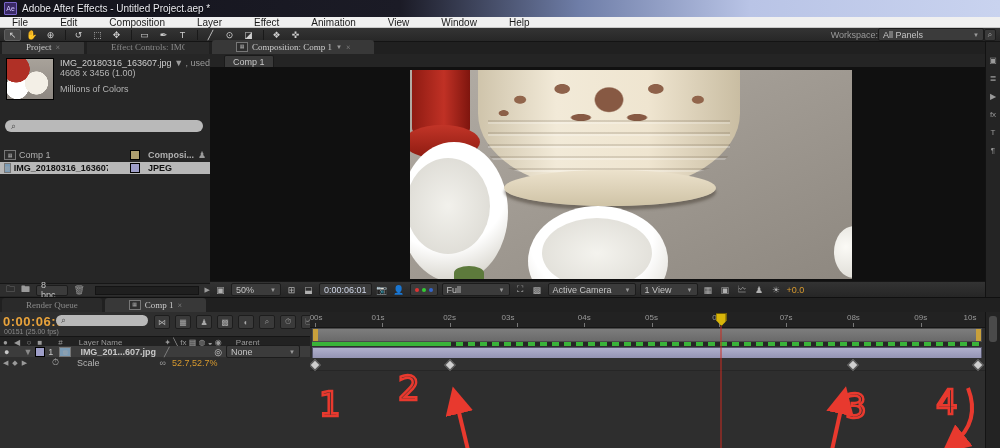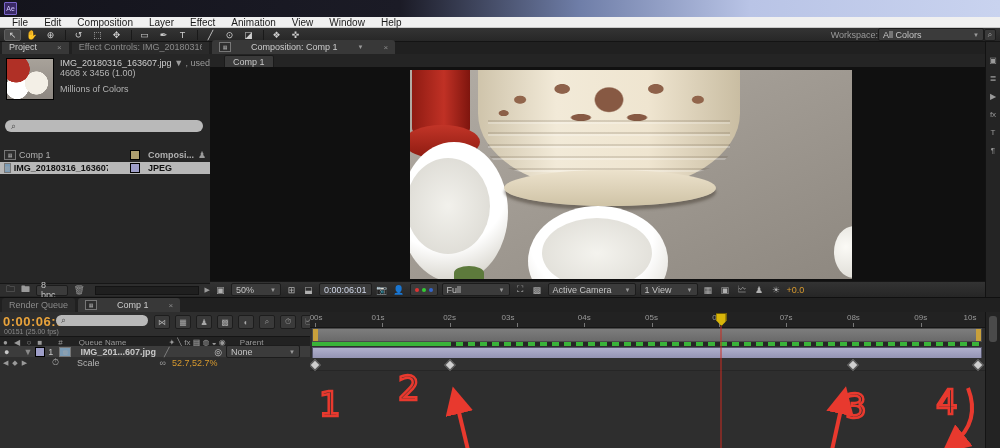--- a/index.html
+++ b/index.html
@@ -8,38 +8,38 @@
   .abs{position:absolute;}
   
   #titlebar{left:0;top:0;width:1000px;height:17px;
     background:linear-gradient(90deg,#14141c 0%,#1b1b26 40%,#6f7ea8 58%,#b9c4e6 75%,#c9d3ef 100%);
     display:flex;align-items:center;gap:5px;padding-left:4px;box-sizing:border-box;}
   #app-badge{width:11px;height:11px;background:#3a2a66;border:1px solid #7a66c9;color:#cfc3ff;
     font-size:7px;display:flex;align-items:center;justify-content:center;border-radius:1px;}
   #win-title{color:#e8e8ee;font-size:10px;text-shadow:0 1px 1px #000;}
   
   #menubar{left:0;top:17px;width:1000px;height:11px;background:#f0f0f0;border-bottom:1px solid #c8c8c8;
-    display:flex;align-items:center;gap:0;padding-left:4px;box-sizing:border-box;}
+    display:flex;align-items:center;gap:16px;padding-left:4px;box-sizing:border-box;}
   .menu-item{color:#1a1a1a;font-size:10px;padding:0 8px;cursor:default;}
   
   #toolbar{left:0;top:28px;width:1000px;height:14px;background:linear-gradient(#343434,#272727);
     border-bottom:1px solid #141414;display:flex;align-items:center;box-sizing:border-box;padding:0 4px;}
   .tool{width:17px;height:12px;display:flex;align-items:center;justify-content:center;color:#cfcfcf;
     font-size:9px;margin-right:2px;border-radius:2px;}
   .tool.active{background:#4a4a4a;border:1px solid #5f5f5f;box-sizing:border-box;}
   .tool-sep{width:1px;height:10px;background:#191919;margin:0 4px;}
   #workspace{margin-left:auto;display:flex;align-items:center;}
   #workspace .lbl{color:#9a9a9a;}
   .dropdown{background:#3b3b3b;border:1px solid #1c1c1c;border-radius:2px;color:#c4c4c4;
     display:flex;align-items:center;gap:4px;padding:0 4px;height:11px;}
   .dd-arrow{font-size:6px;color:#9a9a9a;}
   
   .tabbar{background:#202020;display:flex;align-items:flex-end;}
-  .tab{background:#383838;color:#cccccc;padding:2px 7px;margin:1px 1px 0 2px;border-radius:3px 3px 0 0;
-    display:flex;align-items:center;gap:20px;white-space:nowrap;}
+  .tab{background:#383838;color:#cccccc;padding:2px 24px;margin:1px 1px 0 2px;border-radius:3px 3px 0 0;
+    display:flex;align-items:center;gap:4px;white-space:nowrap;font-family:Liberation Serif, serif;}
   .tab.inactive{background:#2a2a2a;color:#8a8a8a;}
   .tab .x{color:#8a8a8a;font-size:8px;}
   
   #project-panel{left:0;top:42px;width:210px;height:255px;background:#262626;border-right:1px solid #121212;}
   #project-tabs{height:12px;overflow:hidden;}
   #proj-info{left:6px;top:14px;width:198px;height:48px;}
   #proj-thumb{position:absolute;left:0;top:2px;width:46px;height:40px;background:
      radial-gradient(circle at 20% 25%,#b03026 0 28%,transparent 29%),
      radial-gradient(circle at 64% 60%,#f3efe6 0 30%,transparent 31%),
      radial-gradient(circle at 22% 72%,#ffffff 0 24%,transparent 25%),
@@ -150,20 +150,21 @@
   #annot{position:absolute;left:0;top:0;width:1000px;height:448px;pointer-events:none;z-index:50;}
   .ann-num{font-family:"DejaVu Sans",sans-serif;font-size:34px;fill:none;}
 </style>
 </head>
 <body>
 
 <div id="app">
 
   <div id="titlebar" class="abs">
     <span id="app-badge">Ae</span>
+    <span id="win-title">Adobe After Effects - Untitled Project.aep *</span>
   </div>
 
   <div id="menubar" class="abs">
     <span class="menu-item">File</span>
     <span class="menu-item">Edit</span>
     <span class="menu-item">Composition</span>
     <span class="menu-item">Layer</span>
     <span class="menu-item">Effect</span>
     <span class="menu-item">Animation</span>
     <span class="menu-item">View</span>
@@ -188,21 +189,21 @@
         <span class="tool">╱</span>
         <span class="tool">⊙</span>
         <span class="tool">◪</span>
         <span class="tool-sep"></span>
         <span class="tool">❖</span>
         <span class="tool">✜</span>
       </span>
     <span id="workspace">
       <span class="lbl">Workspace:</span>
       <span class="dropdown" style="width:96px;">
-        <span>All Colors</span>
+        <span>All Panels</span>
         <span class="dd-arrow" style="margin-left:auto">▼</span>
       </span>
       <span class="tl-btn" style="width:10px;height:10px;">⌕</span>
     </span>
   </div>
 
   <div id="project-panel" class="abs">
     <div id="project-tabs" class="tabbar">
       <span class="tab">
         <span>Project</span>
@@ -354,21 +355,21 @@
         <span class="tl-btn">♟</span>
         <span class="tl-btn">▩</span>
         <span class="tl-btn">◐</span>
         <span class="tl-btn">⌕</span>
         <span class="tl-btn">⏱</span>
         <span class="tl-btn">🗠</span>
       </span>
       <div id="tl-cols">
         <span id="avcols">● ◀ ○ ■</span>
         <span style="margin-left:14px">#</span>
-        <span style="margin-left:16px">Queue Name</span>
+        <span style="margin-left:16px">Layer Name</span>
         <span style="margin-left:42px">✦ ╲ fx ▦ ◍ ◒ ◉</span>
         <span style="margin-left:14px">Parent</span>
       </div>
       <div id="tl-layer">
         <span style="margin-left:4px">●</span>
         <span style="margin-left:14px;color:#8a8a8a">▼</span>
         <span class="layer-swatch"></span>
         <span>1</span>
         <span class="mini-icon" style="margin-left:6px;background:#7a9ab4">▨</span>
         <span style="margin-left:9px;font-weight:bold">IMG_201...607.jpg</span>

